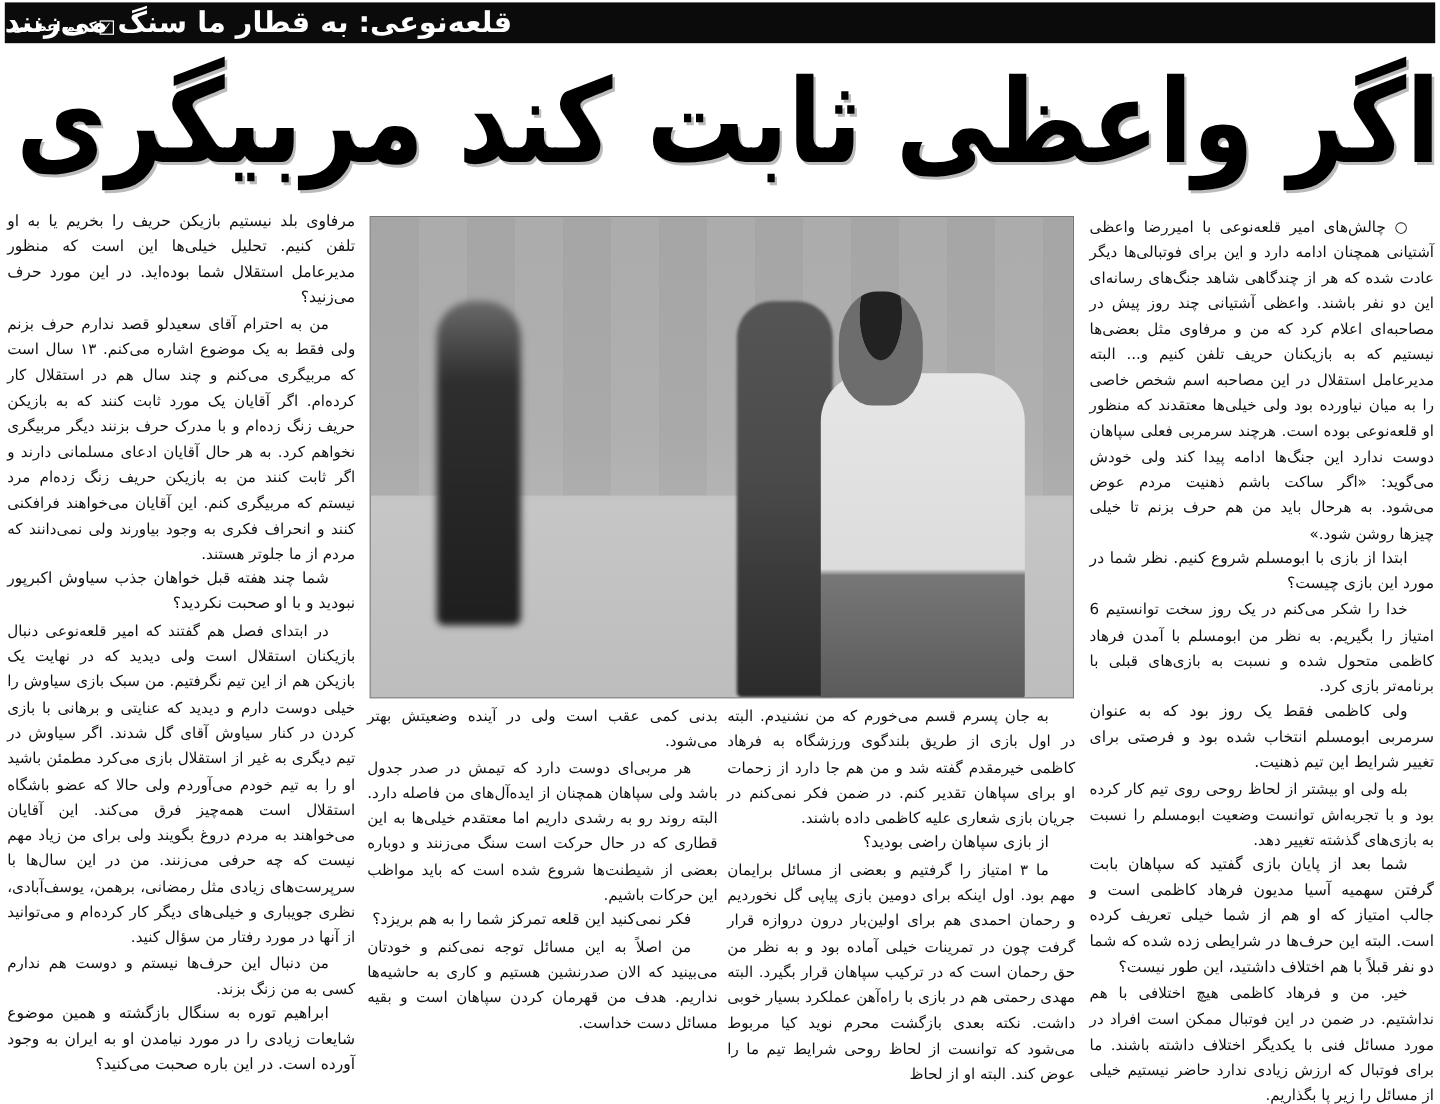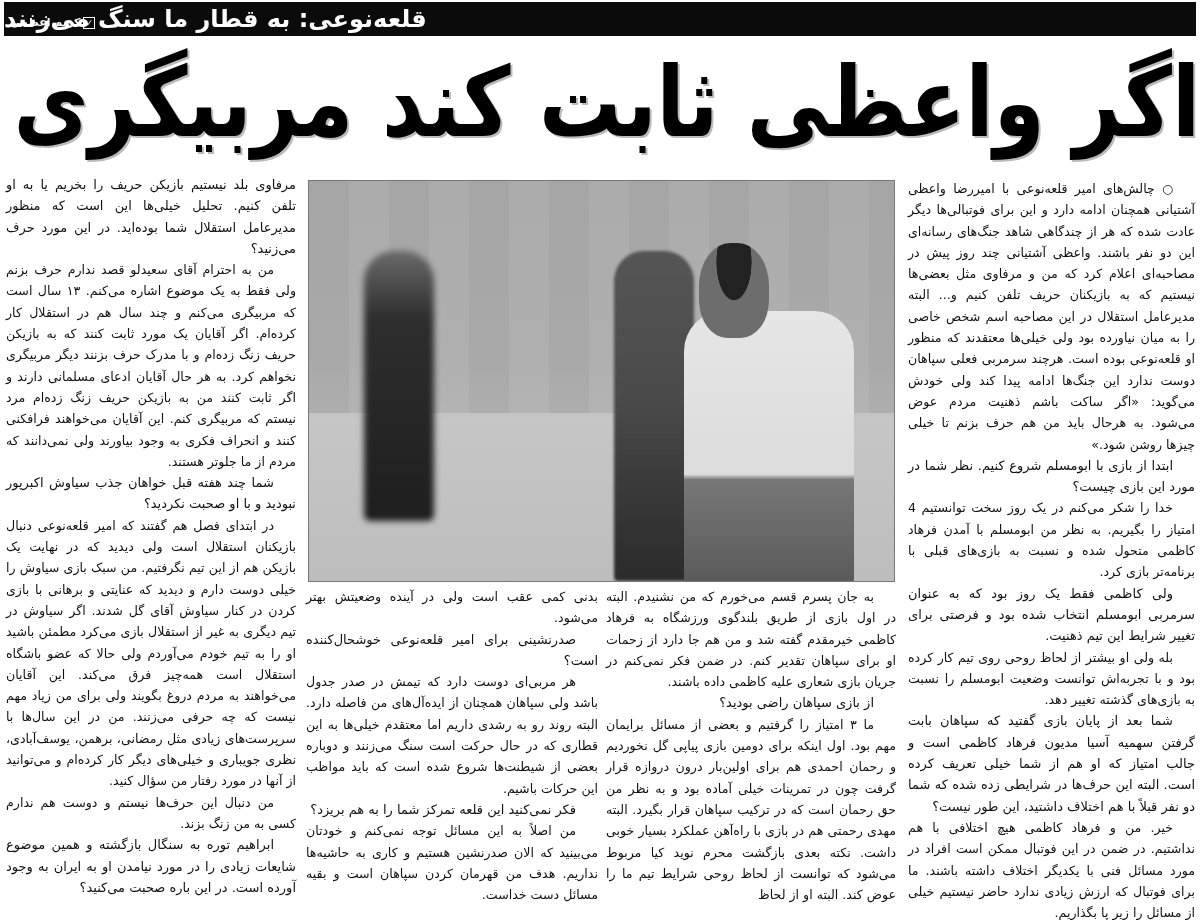--- a/index.html
+++ b/index.html
@@ -93,34 +93,33 @@
   <div class="wall"></div>
   <div class="bg-man"></div>
   <div class="ref"></div>
   <div class="coach-body"></div>
   <div class="coach-head"></div>
 </div>
 
 <div class="col col-1" id="col1">
     <p class="a">○ چالش‌های امیر قلعه‌نوعی با امیررضا واعظی آشتیانی همچنان ادامه دارد و این برای فوتبالی‌ها دیگر عادت شده که هر از چندگاهی شاهد جنگ‌های رسانه‌ای این دو نفر باشند. واعظی آشتیانی چند روز پیش در مصاحبه‌ای اعلام کرد که من و مرفاوی مثل بعضی‌ها نیستیم که به بازیکنان حریف تلفن کنیم و... البته مدیرعامل استقلال در این مصاحبه اسم شخص خاصی را به میان نیاورده بود ولی خیلی‌ها معتقدند که منظور او قلعه‌نوعی بوده است. هرچند سرمربی فعلی سپاهان دوست ندارد این جنگ‌ها ادامه پیدا کند ولی خودش می‌گوید: «اگر ساکت باشم ذهنیت مردم عوض می‌شود. به هرحال باید من هم حرف بزنم تا خیلی چیزها روشن شود.»</p>
     <p class="q">ابتدا از بازی با ابومسلم شروع کنیم. نظر شما در مورد این بازی چیست؟</p>
-    <p class="a">خدا را شکر می‌کنم در یک روز سخت توانستیم 4 امتیاز را بگیریم. به نظر من ابومسلم با آمدن فرهاد کاظمی متحول شده و نسبت به بازی‌های قبلی با برنامه‌تر بازی کرد.</p>
+    <p class="a">خدا را شکر می‌کنم در یک روز سخت توانستیم 6 امتیاز را بگیریم. به نظر من ابومسلم با آمدن فرهاد کاظمی متحول شده و نسبت به بازی‌های قبلی با برنامه‌تر بازی کرد.</p>
     <p class="q">ولی کاظمی فقط یک روز بود که به عنوان سرمربی ابومسلم انتخاب شده بود و فرصتی برای تغییر شرایط این تیم ذهنیت.</p>
     <p class="a">بله ولی او بیشتر از لحاظ روحی روی تیم کار کرده بود و با تجربه‌اش توانست وضعیت ابومسلم را نسبت به بازی‌های گذشته تغییر دهد.</p>
     <p class="q">شما بعد از پایان بازی گفتید که سپاهان بابت گرفتن سهمیه آسیا مدیون فرهاد کاظمی است و جالب امتیاز که او هم از شما خیلی تعریف کرده است. البته این حرف‌ها در شرایطی زده شده که شما دو نفر قبلاً با هم اختلاف داشتید، این طور نیست؟</p>
     <p class="a">خیر. من و فرهاد کاظمی هیچ اختلافی با هم نداشتیم. در ضمن در این فوتبال ممکن است افراد در مورد مسائل فنی با یکدیگر اختلاف داشته باشند. ما برای فوتبال که ارزش زیادی ندارد حاضر نیستیم خیلی از مسائل را زیر پا بگذاریم.</p>
   </div>
 <div class="col col-2" id="col2">
     <p class="a">به جان پسرم قسم می‌خورم که من نشنیدم. البته در اول بازی از طریق بلندگوی ورزشگاه به فرهاد کاظمی خیرمقدم گفته شد و من هم جا دارد از زحمات او برای سپاهان تقدیر کنم. در ضمن فکر نمی‌کنم در جریان بازی شعاری علیه کاظمی داده باشند.</p>
     <p class="q">از بازی سپاهان راضی بودید؟</p>
     <p class="a">ما ۳ امتیاز را گرفتیم و بعضی از مسائل برایمان مهم بود. اول اینکه برای دومین بازی پیاپی گل نخوردیم و رحمان احمدی هم برای اولین‌بار درون دروازه قرار گرفت چون در تمرینات خیلی آماده بود و به نظر من حق رحمان است که در ترکیب سپاهان قرار بگیرد. البته مهدی رحمتی هم در بازی با راه‌آهن عملکرد بسیار خوبی داشت. نکته بعدی بازگشت محرم نوید کیا مربوط می‌شود که توانست از لحاظ روحی شرایط تیم ما را عوض کند. البته او از لحاظ</p>
   </div>
 <div class="col col-3" id="col3">
     <p class="a" style="text-indent: 0px;">بدنی کمی عقب است ولی در آینده وضعیتش بهتر می‌شود.</p>
-    <p class="q">صدرنشینی برای امیر قلعه‌نوعی خوشحال‌کننده است؟</p>
     <p class="a">هر مربی‌ای دوست دارد که تیمش در صدر جدول باشد ولی سپاهان همچنان از ایده‌آل‌های من فاصله دارد. البته روند رو به رشدی داریم اما معتقدم خیلی‌ها به این قطاری که در حال حرکت است سنگ می‌زنند و دوباره بعضی از شیطنت‌ها شروع شده است که باید مواظب این حرکات باشیم.</p>
     <p class="q">فکر نمی‌کنید این قلعه تمرکز شما را به هم بریزد؟</p>
     <p class="a">من اصلاً به این مسائل توجه نمی‌کنم و خودتان می‌بینید که الان صدرنشین هستیم و کاری به حاشیه‌ها نداریم. هدف من قهرمان کردن سپاهان است و بقیه مسائل دست خداست.</p>
   </div>
 <div class="col col-4" id="col4">
     <p class="q" style="text-indent: 0px;">مرفاوی بلد نیستیم بازیکن حریف را بخریم یا به او تلفن کنیم. تحلیل خیلی‌ها این است که منظور مدیرعامل استقلال شما بوده‌اید. در این مورد حرف می‌زنید؟</p>
     <p class="a">من به احترام آقای سعیدلو قصد ندارم حرف بزنم ولی فقط به یک موضوع اشاره می‌کنم. ۱۳ سال است که مربیگری می‌کنم و چند سال هم در استقلال کار کرده‌ام. اگر آقایان یک مورد ثابت کنند که به بازیکن حریف زنگ زده‌ام و با مدرک حرف بزنند دیگر مربیگری نخواهم کرد. به هر حال آقایان ادعای مسلمانی دارند و اگر ثابت کنند من به بازیکن حریف زنگ زده‌ام مرد نیستم که مربیگری کنم. این آقایان می‌خواهند فرافکنی کنند و انحراف فکری به وجود بیاورند ولی نمی‌دانند که مردم از ما جلوتر هستند.</p>
     <p class="q">شما چند هفته قبل خواهان جذب سیاوش اکبرپور نبودید و با او صحبت نکردید؟</p>
     <p class="a">در ابتدای فصل هم گفتند که امیر قلعه‌نوعی دنبال بازیکنان استقلال است ولی دیدید که در نهایت یک بازیکن هم از این تیم نگرفتیم. من سبک بازی سیاوش را خیلی دوست دارم و دیدید که عنایتی و برهانی با بازی کردن در کنار سیاوش آقای گل شدند. اگر سیاوش در تیم دیگری به غیر از استقلال بازی می‌کرد مطمئن باشید او را به تیم خودم می‌آوردم ولی حالا که عضو باشگاه استقلال است همه‌چیز فرق می‌کند. این آقایان می‌خواهند به مردم دروغ بگویند ولی برای من زیاد مهم نیست که چه حرفی می‌زنند. من در این سال‌ها با سرپرست‌های زیادی مثل رمضانی، برهمن، یوسف‌آبادی، نظری جویباری و خیلی‌های دیگر کار کرده‌ام و می‌توانید از آنها در مورد رفتار من سؤال کنید.</p>
     <p class="a">من دنبال این حرف‌ها نیستم و دوست هم ندارم کسی به من زنگ بزند.</p>

